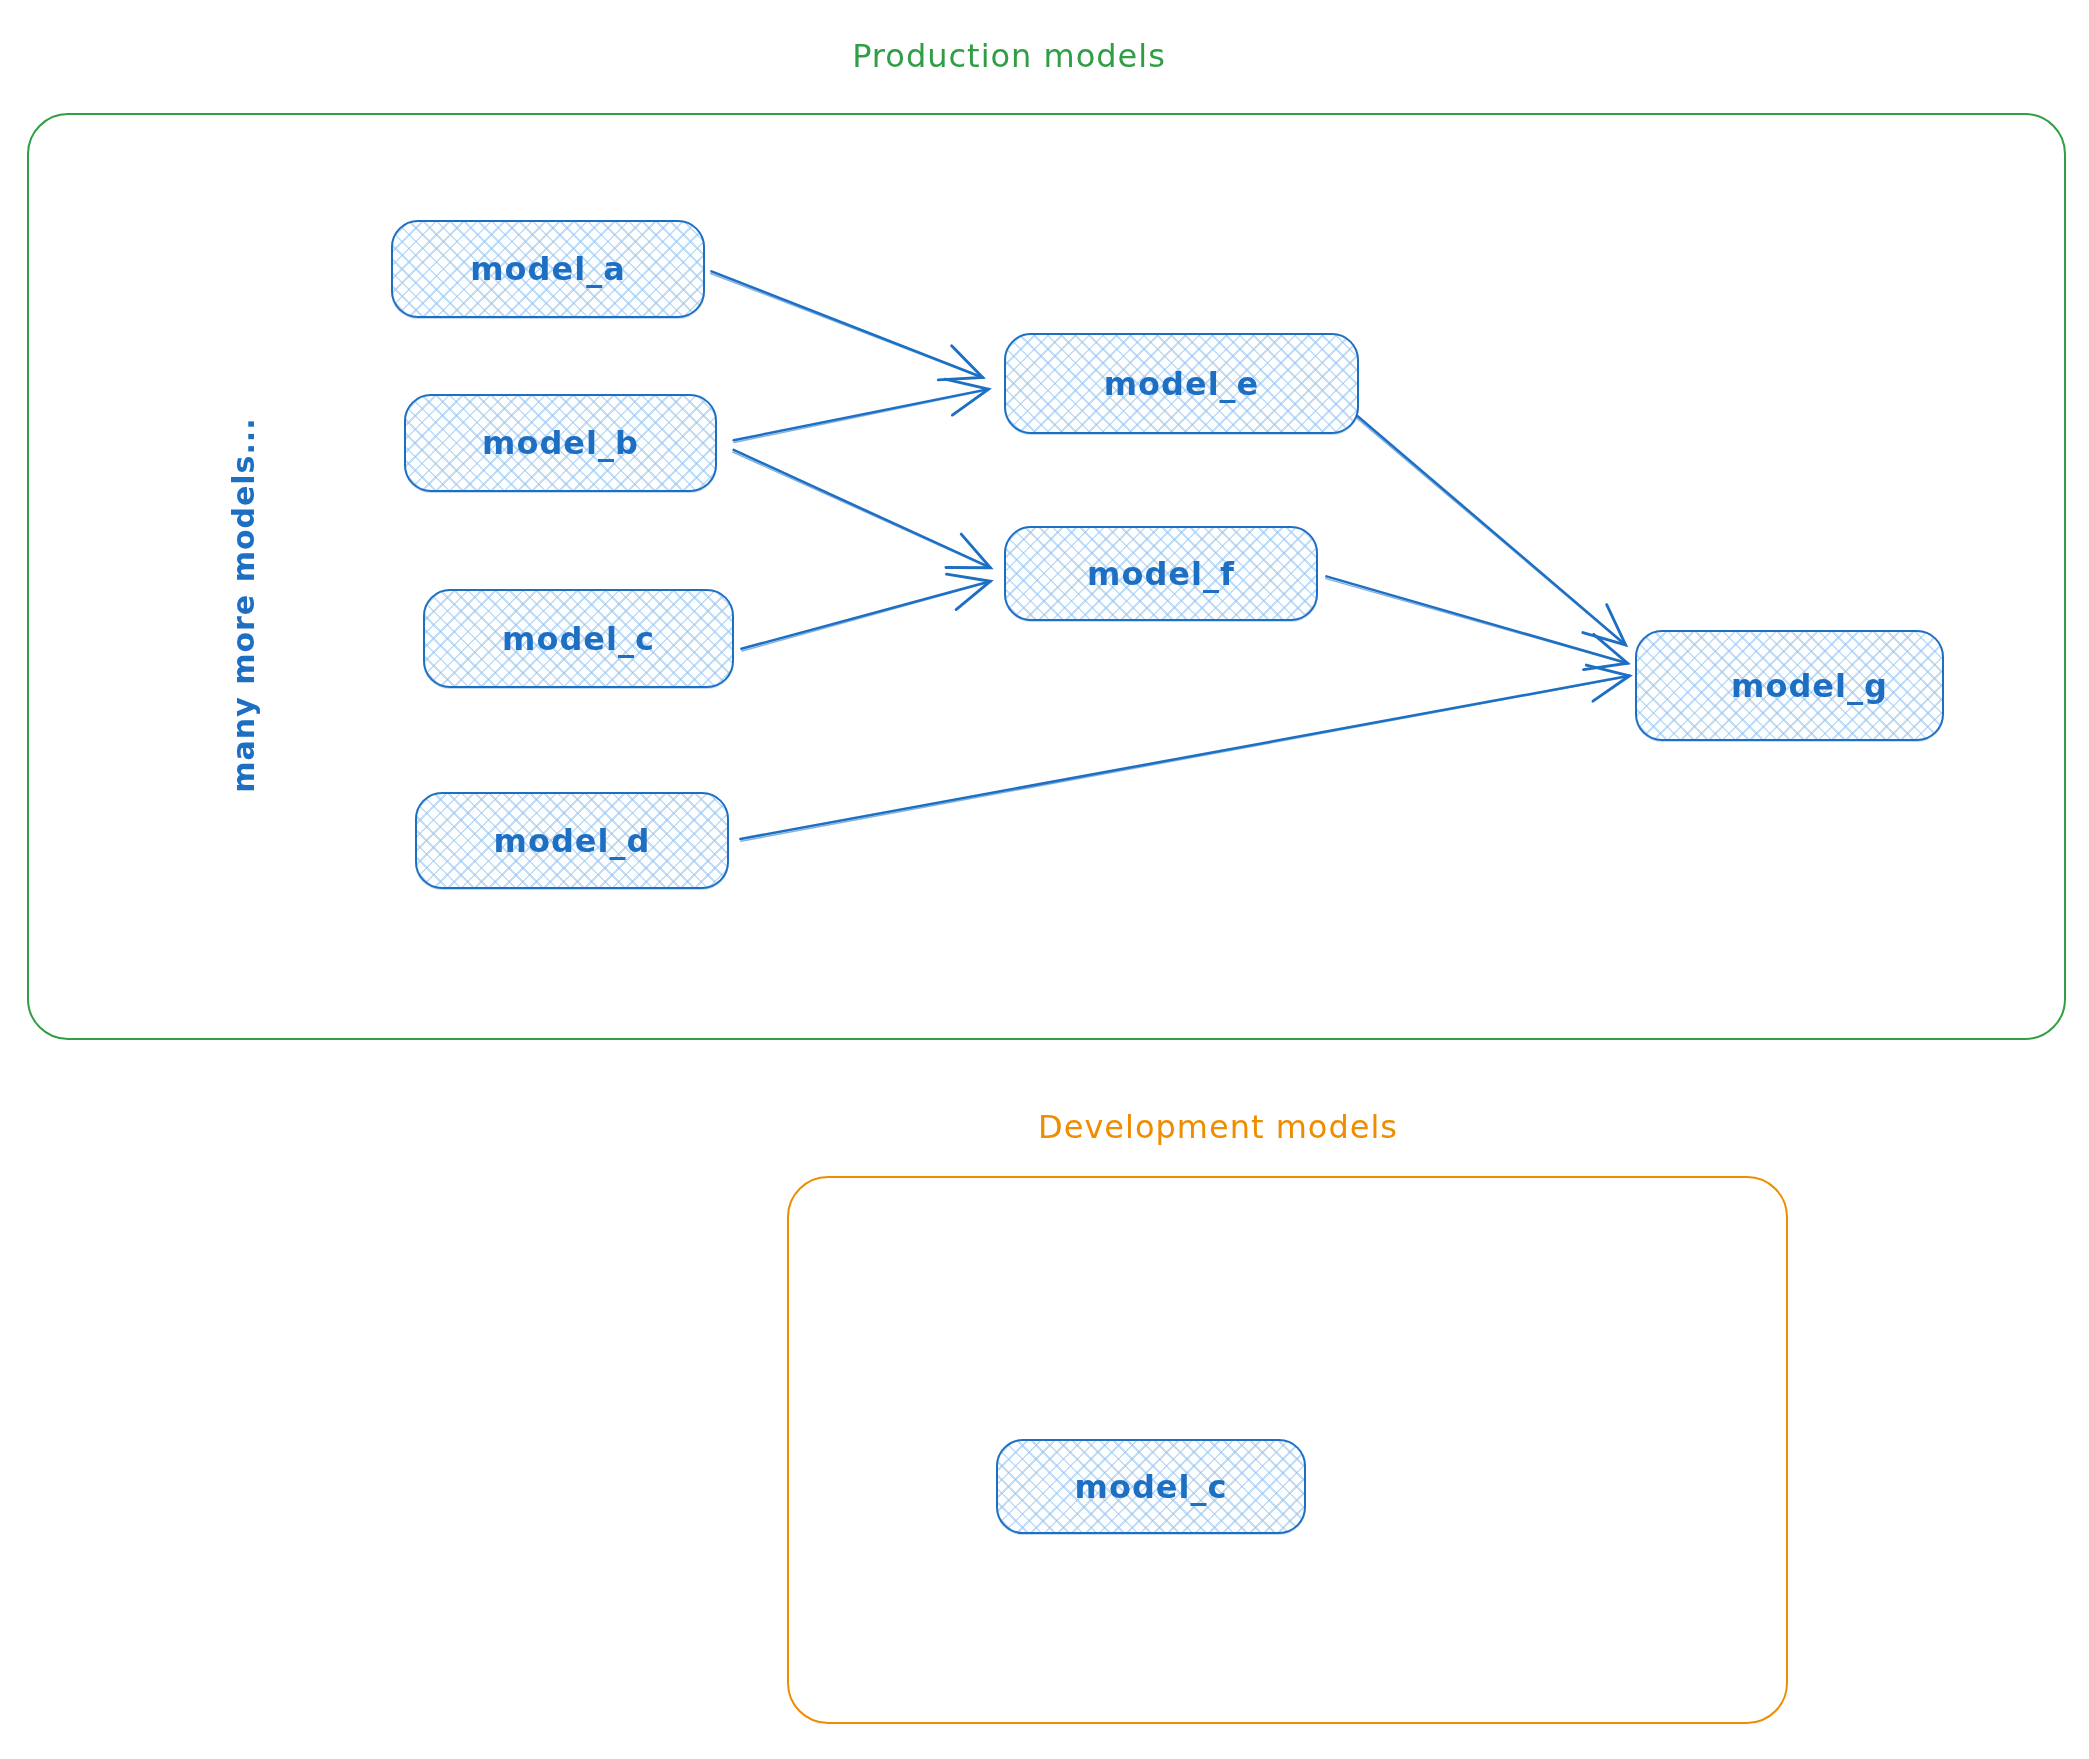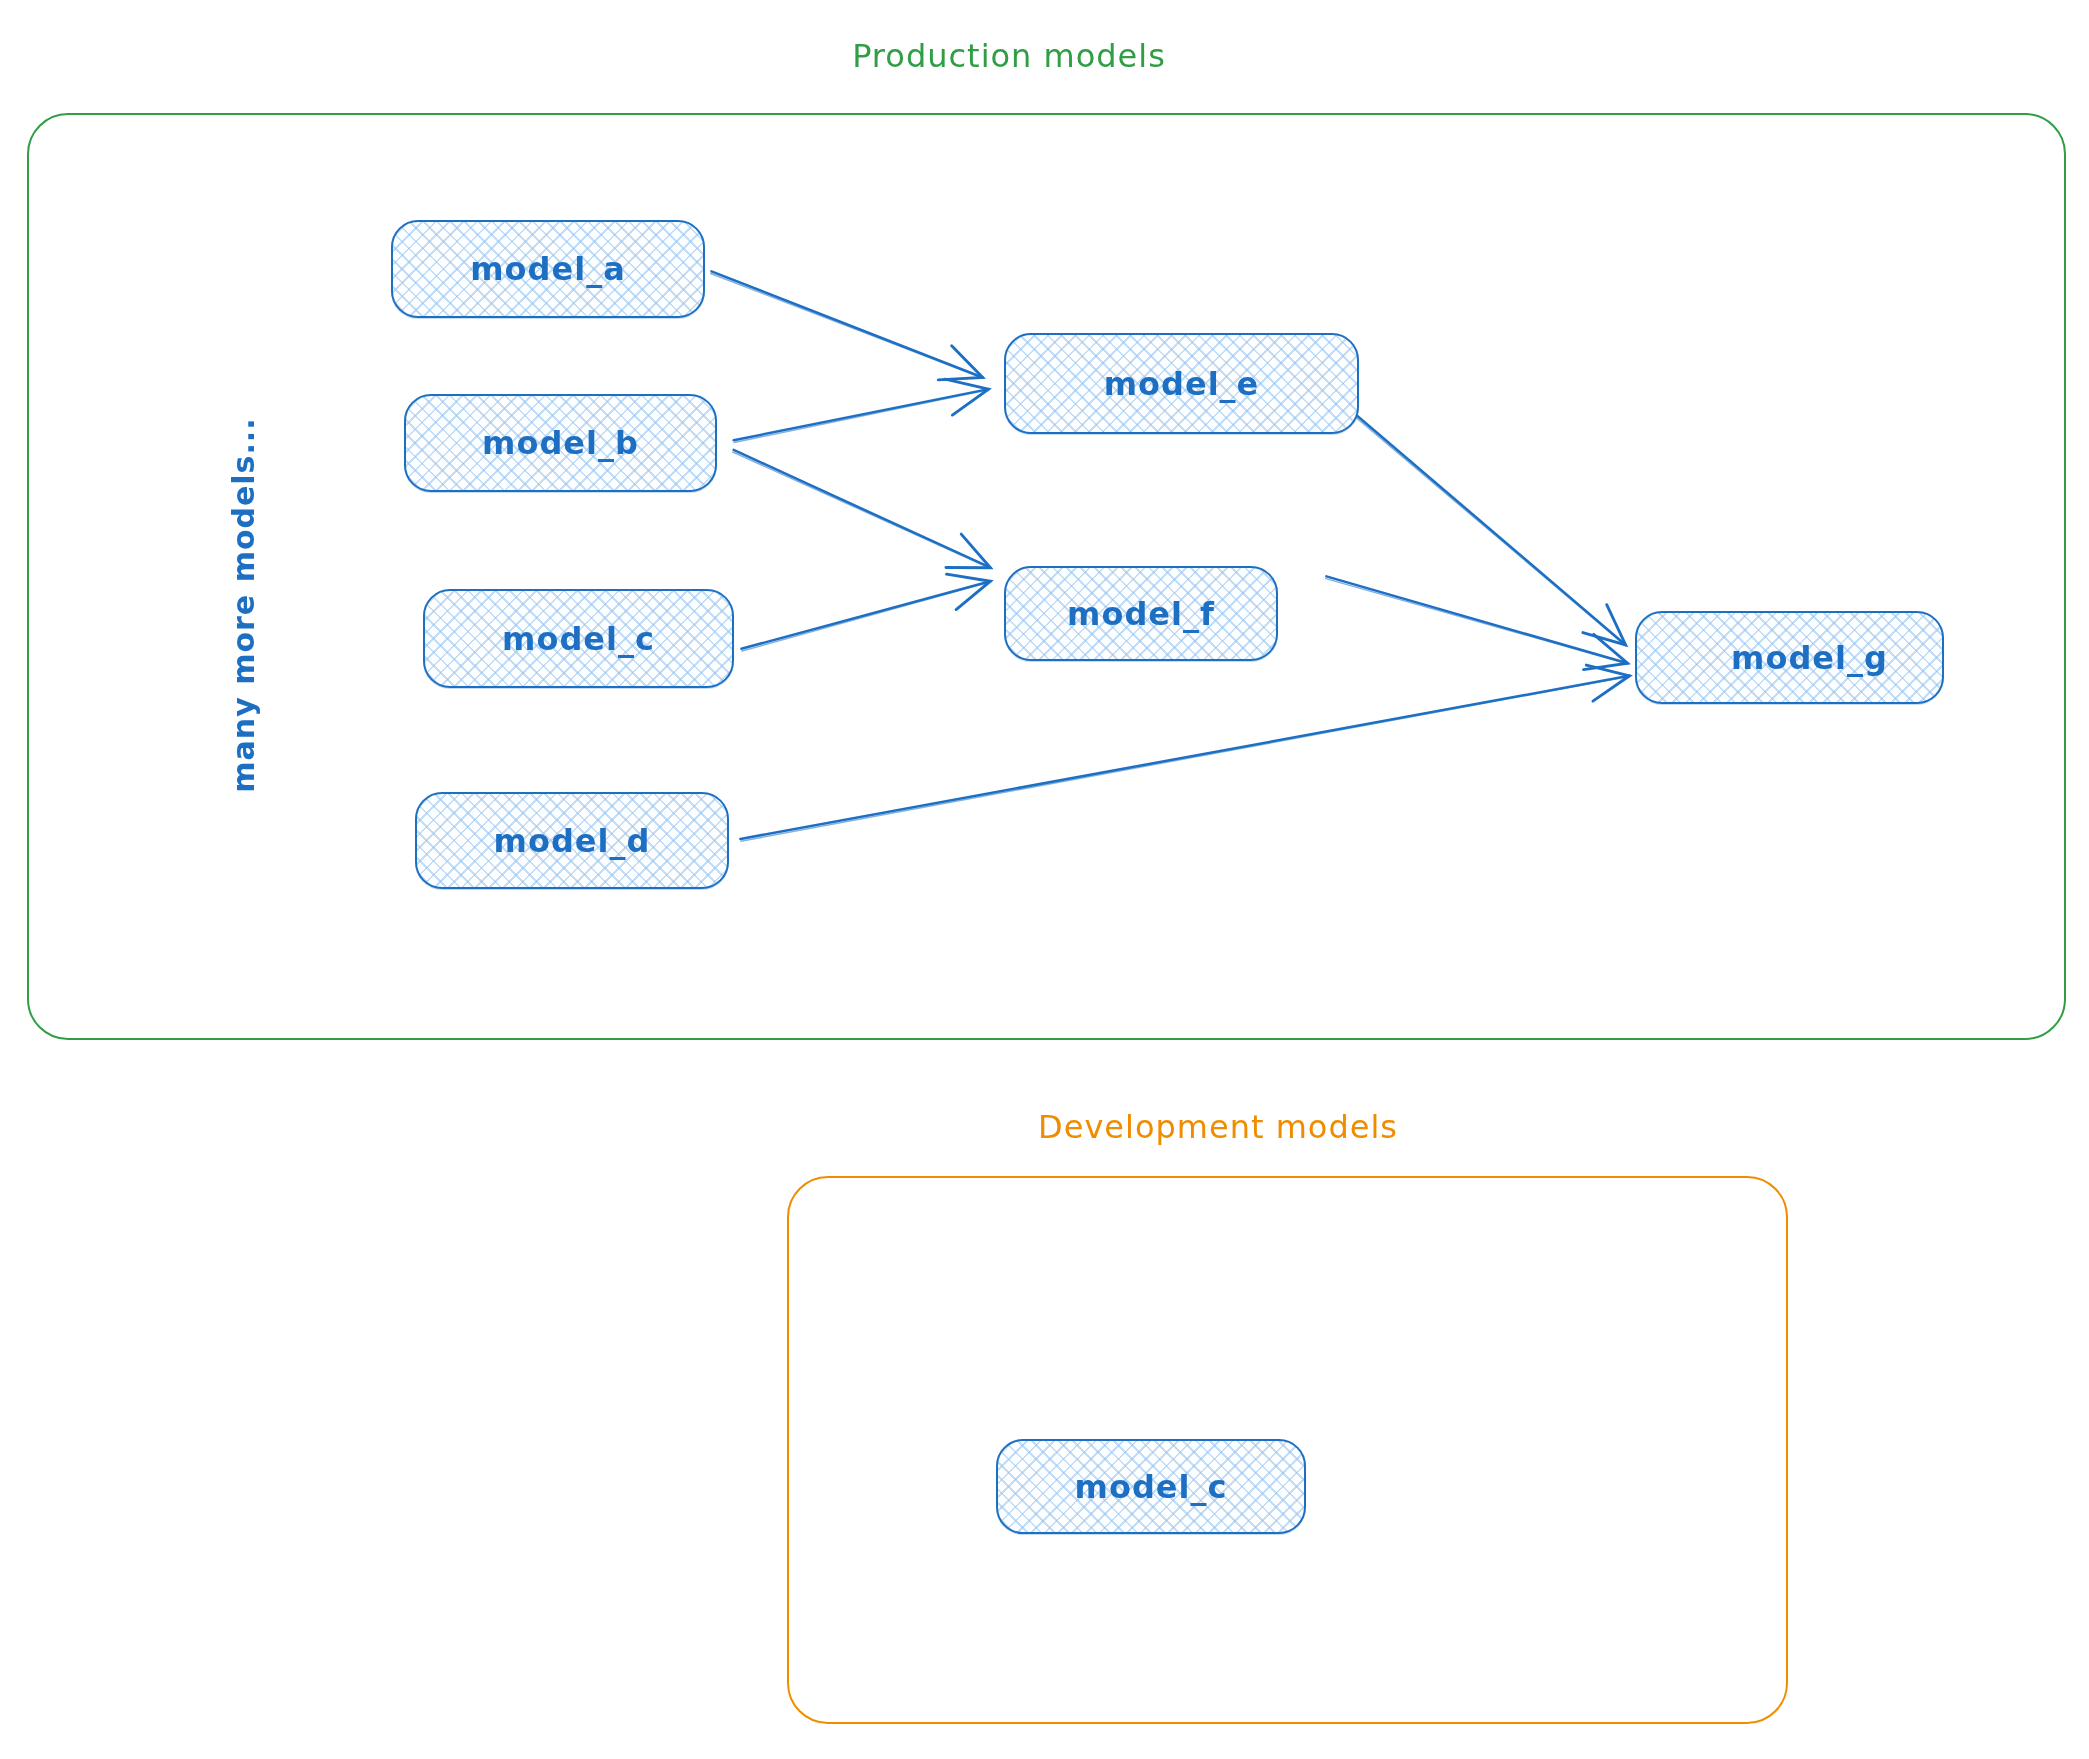--- a/index.html
+++ b/index.html
@@ -160,25 +160,25 @@
   </div>
 
   <div class="node" style="left:415px;top:792px;width:314px;height:97px;">
     <span class="node-label">model_d</span>
   </div>
 
   <div class="node" style="left:1004px;top:333px;width:355px;height:101px;">
     <span class="node-label">model_e</span>
   </div>
 
-  <div class="node" style="left:1004px;top:526px;width:274px;height:95px;margin-top:40px;">
+  <div class="node" style="left:1004px;top:526px;width:314px;height:95px;">
     <span class="node-label">model_f</span>
   </div>
 
-  <div class="node" style="left:1635px;top:611px;width:309px;height:93px;padding-left:40px;">
+  <div class="node" style="left:1635px;top:630px;width:309px;height:111px;padding-left:40px;">
     <span class="node-label">model_g</span>
   </div>
 
   <div class="group-title development">Development models</div>
 
   <div class="group-box development"></div>
 
   <div class="node" style="left:996px;top:1439px;width:310px;height:95px;">
     <span class="node-label">model_c</span>
   </div>

